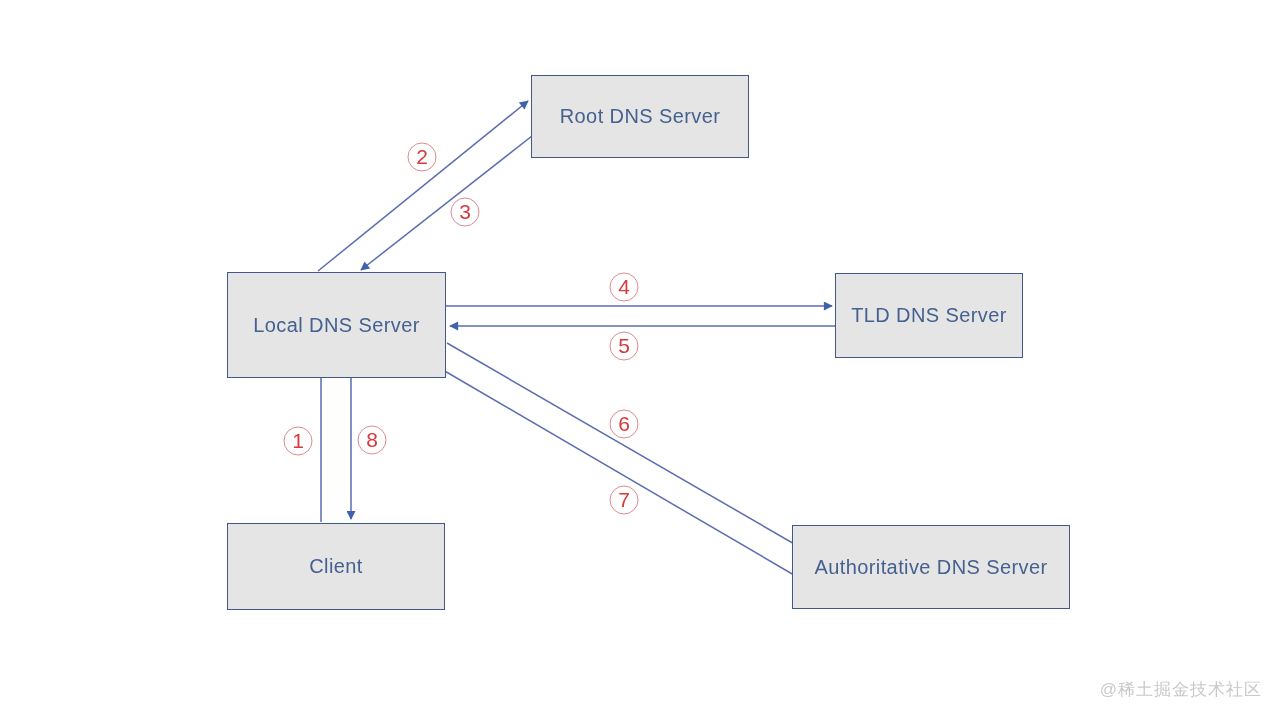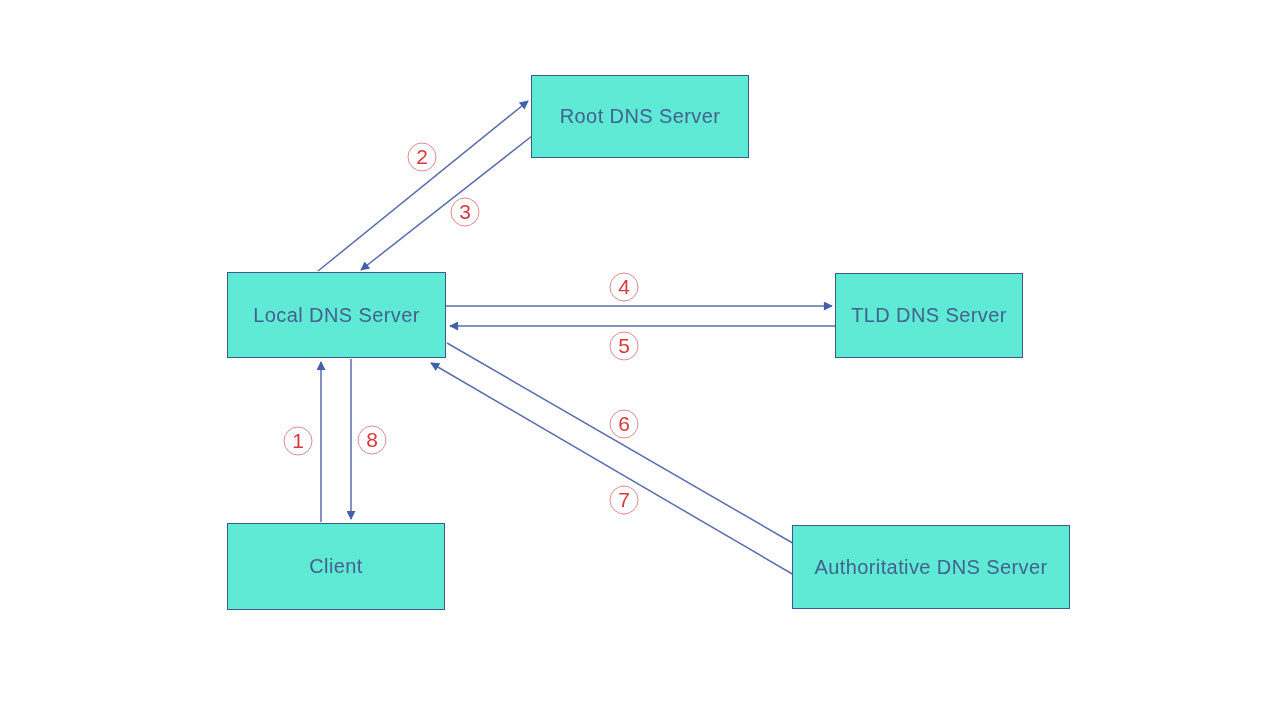--- a/index.html
+++ b/index.html
@@ -17,21 +17,21 @@
   }
   #edge-layer {
     position: absolute;
     left: 0; top: 0;
     width: 1280px;
     height: 720px;
   }
   .node {
     position: absolute;
     box-sizing: border-box;
-    background: #5eead4;
+    background: #e5e5e5;
     border: 1.4px solid #41598a;
     display: flex;
     align-items: center;
     justify-content: center;
   }
   .node-label {
     color: #44618f;
     font-size: 20px;
     letter-spacing: 0.4px;
     white-space: nowrap;
@@ -77,21 +77,21 @@
         <line x1="835" y1="326" x2="450" y2="326" stroke="#5b6dae" stroke-width="1.5" marker-end="url(#arrowhead)"></line>
         <line x1="447" y1="343" x2="803" y2="549" stroke="#5b6dae" stroke-width="1.5" marker-end="url(#arrowhead)"></line>
         <line x1="806" y1="582" x2="431" y2="363" stroke="#5b6dae" stroke-width="1.5" marker-end="url(#arrowhead)"></line>
         <line x1="351" y1="359" x2="351" y2="519" stroke="#5b6dae" stroke-width="1.5" marker-end="url(#arrowhead)"></line>
       </g>
   </svg>
   <div id="node-layer">
       <div class="node" style="left: 531px; top: 75px; width: 218px; height: 83px; border-color: rgb(65, 89, 138);">
         <span class="node-label" style="color: rgb(68, 97, 143);">Root DNS Server</span>
       </div>
-      <div class="node" style="left: 227px; top: 272px; width: 219px; height: 86px; border-color: rgb(65, 89, 138);">
+      <div class="node" style="left: 227px; top: 272px; width: 219px; height: 106px; border-color: rgb(65, 89, 138);">
         <span class="node-label" style="color: rgb(68, 97, 143);">Local DNS Server</span>
       </div>
       <div class="node" style="left: 835px; top: 273px; width: 188px; height: 85px; border-color: rgb(65, 89, 138);">
         <span class="node-label" style="color: rgb(68, 97, 143);">TLD DNS Server</span>
       </div>
       <div class="node" style="left: 227px; top: 523px; width: 218px; height: 87px; border-color: rgb(65, 89, 138);">
         <span class="node-label" style="color: rgb(68, 97, 143); text-align: right;">Client</span>
       </div>
       <div class="node" style="left: 792px; top: 525px; width: 278px; height: 84px; border-color: rgb(65, 89, 138);">
         <span class="node-label" style="color: rgb(68, 97, 143);">Authoritative DNS Server</span>
@@ -100,13 +100,14 @@
   <div id="badge-layer">
       <div class="step-badge" style="left: 298px; top: 441px; color: rgb(214, 57, 62); border-color: rgb(221, 140, 142);">1</div>
       <div class="step-badge" style="left: 422px; top: 157px; color: rgb(214, 57, 62); border-color: rgb(221, 140, 142);">2</div>
       <div class="step-badge" style="left: 465px; top: 212px; color: rgb(214, 57, 62); border-color: rgb(221, 140, 142);">3</div>
       <div class="step-badge" style="left: 624px; top: 287px; color: rgb(214, 57, 62); border-color: rgb(221, 140, 142);">4</div>
       <div class="step-badge" style="left: 624px; top: 346px; color: rgb(214, 57, 62); border-color: rgb(221, 140, 142);">5</div>
       <div class="step-badge" style="left: 624px; top: 424px; color: rgb(214, 57, 62); border-color: rgb(221, 140, 142);">6</div>
       <div class="step-badge" style="left: 624px; top: 500px; color: rgb(214, 57, 62); border-color: rgb(221, 140, 142);">7</div>
       <div class="step-badge" style="left: 372px; top: 440px; color: rgb(214, 57, 62); border-color: rgb(221, 140, 142);">8</div>
     </div>
+  <div class="watermark">@稀土掘金技术社区</div>
 </div>
 
 </body></html>

